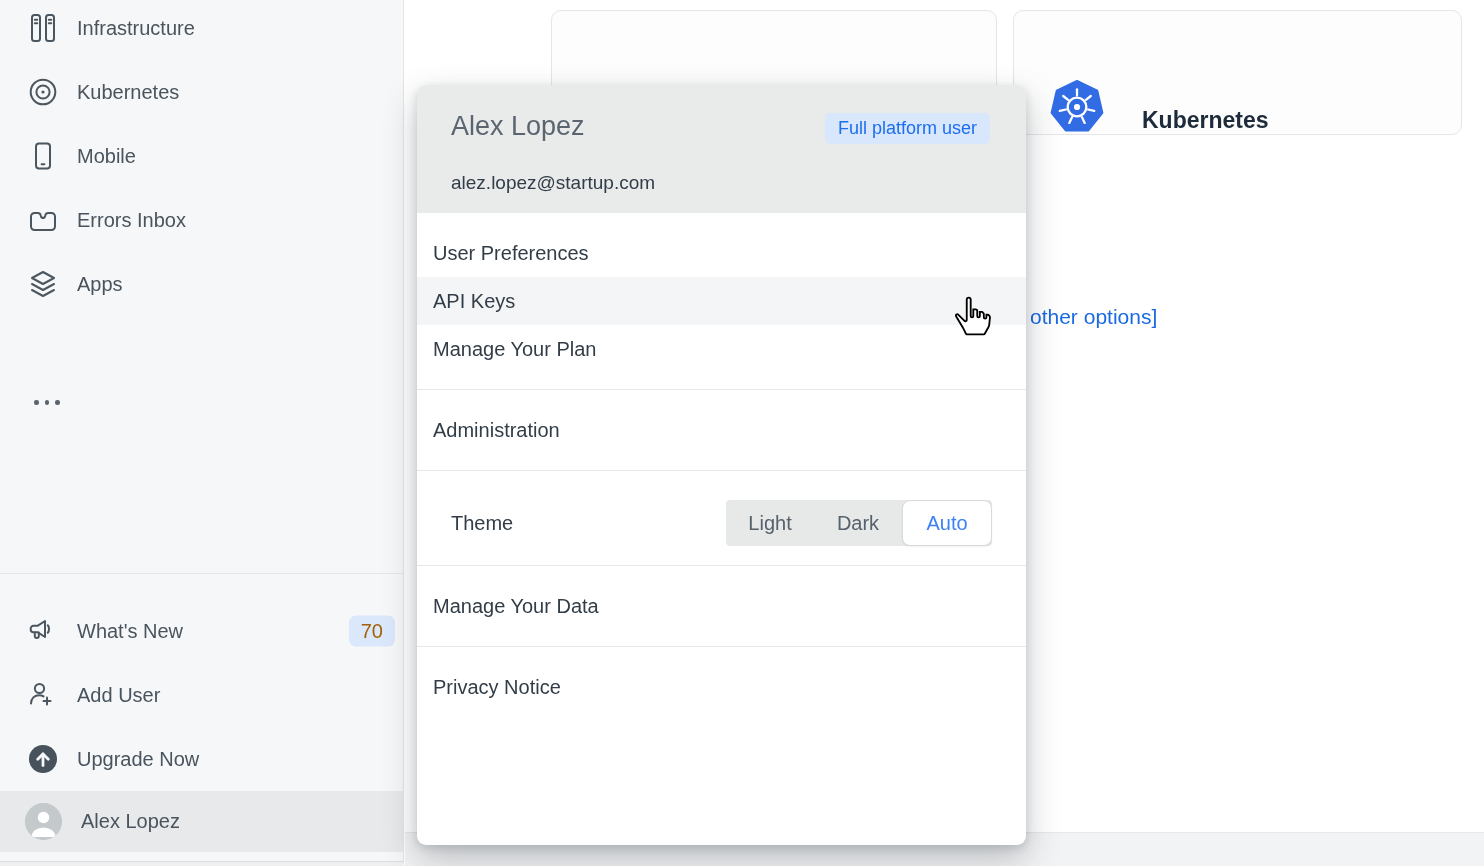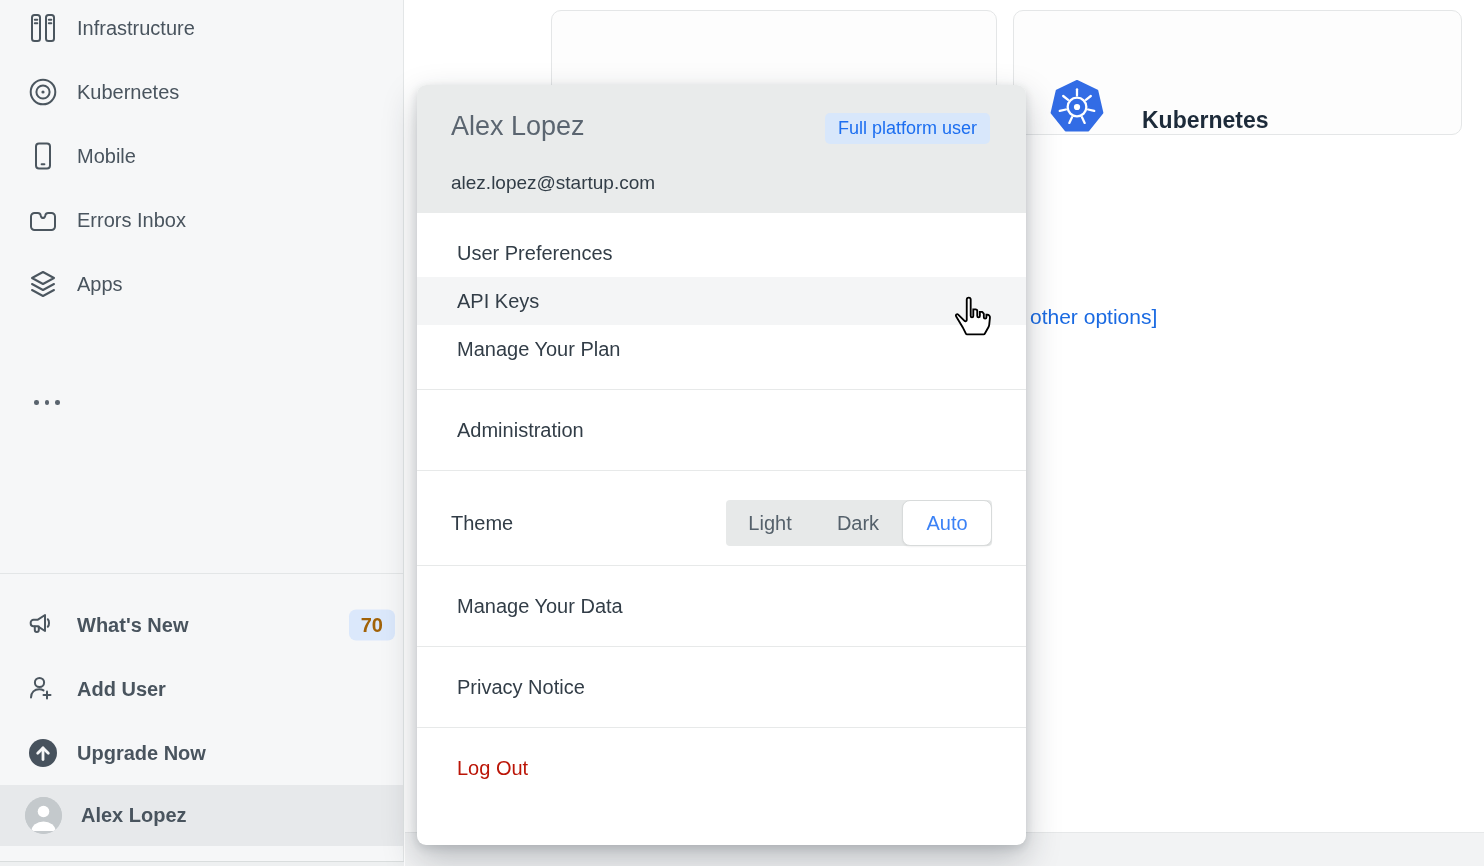--- a/index.html
+++ b/index.html
@@ -22,21 +22,21 @@
     height:64px; display:flex; align-items:center; gap:19px;
     padding-left:28px; cursor:pointer;
   }
   .nav-item .ico { width:30px; height:30px; flex:0 0 30px; display:flex; align-items:center; justify-content:center; }
   .nav-item .lbl { font-size:20px; color:#49545e; }
   .ellipsis-row { position:absolute; left:34px; top:400px; display:flex; gap:6px; cursor:pointer; }
   .ellipsis-row i { width:4.5px; height:4.5px; border-radius:50%; background:#5a646e; display:block; }
 
   .sidebar-bottom {
     position:absolute; left:0; top:573px; width:100%;
-    border-top:1px solid #e3e6e7; padding-top:19px;font-weight:bold;
+    border-top:1px solid #e3e6e7; padding-top:25px;
   }
   .sb-item { height:64px; display:flex; align-items:center; gap:19px; padding-left:28px; position:relative; cursor:pointer; }
   .sb-item .ico { width:30px; height:30px; flex:0 0 30px; display:flex; align-items:center; justify-content:center; }
   .sb-item .lbl { font-size:20px; color:#49545e; }
   .count-badge {
     position:absolute; right:8px; top:50%; transform:translateY(-50%);
     background:#dbe8fb; color:#a16207; font-size:20px;
     padding:4px 12px; border-radius:7px;
   }
   .user-row { height:61px; background:#e7e9eb; }
@@ -66,21 +66,21 @@
   .dd-header { position:relative; height:128px; background:#e9ebeb; padding:26px 34px 0 34px; }
   .dd-name { font-size:27px; color:#5b6570; }
   .dd-email { font-size:19px; color:#323d47; margin-top:30px; }
   .role-badge {
     position:absolute; right:36px; top:28px;
     background:#d8e7fb; color:#1c6ef0; font-size:18px;
     padding:5px 13px; border-radius:5px; white-space:nowrap;
   }
   .dd-group { padding:16px 0; }
   .dd-group + .dd-group { border-top:1px solid #e7e9e9; }
-  .dd-item { height:48px; display:flex; align-items:center; padding-left:40px; font-size:20px; color:#323d47; cursor:pointer; }
+  .dd-item { height:48px; display:flex; align-items:center; padding-left:16px; font-size:20px; color:#323d47; cursor:pointer; }
   .dd-item.hover { background:#f4f5f6; }
   .dd-item.danger { color:#bb1507; }
   .dd-group.settings { padding:18px 0; }
   .dd-sublabel { height:40px; display:flex; align-items:center; padding-left:34px; font-size:20px; color:#8e98a1; }
   .theme-row { position:relative; height:48px; margin-top:10px; display:flex; align-items:center; padding-left:34px; font-size:20px; color:#323d47; }
   .segmented {
     position:absolute; right:34px; top:1px; height:46px; width:266px;
     background:#e7e9e9; border-radius:4px; display:flex; align-items:stretch;
   }
   .segment { flex:1; display:flex; align-items:center; justify-content:center; font-size:20px; color:#55616b; cursor:pointer; border-radius:8px; }
@@ -287,23 +287,20 @@
     </div>
 
     <div class="dd-group">
       <div class="dd-item">Manage Your Data</div>
     </div>
 
     <div class="dd-group">
       <div class="dd-item">Privacy Notice</div>
     </div>
 
-    <div class="dd-group">
-      <div class="dd-item danger">Log Out</div>
-    </div>
   </div>
 
   <div class="cursor">
     <svg width="42" height="42" viewBox="0 0 16 16">
       <path fill="#ffffff" stroke="#000000" stroke-width="0.7" d="M6.75 1a.75.75 0 0 1 .75.75V8a.5.5 0 0 0 1 0V5.467l.086-.004c.317-.012.637-.008.816.027.134.027.294.096.448.182.077.042.15.147.15.314V8a.5.5 0 0 0 1 0V6.435l.106-.01c.316-.024.584-.01.708.04.118.046.3.207.486.43.081.096.15.19.2.259V8.5a.5.5 0 1 0 1 0v-1h.342a1 1 0 0 1 .995 1.1l-.271 2.715a2.5 2.5 0 0 1-.317.991l-1.395 2.442a.5.5 0 0 1-.434.252H6.118a.5.5 0 0 1-.447-.276l-1.232-2.465-2.512-4.185a.517.517 0 0 1 .809-.631l2.41 2.41A.5.5 0 0 0 6 9.5V1.75A.75.75 0 0 1 6.75 1z"></path>
     </svg>
   </div>
 
 </div>
 

